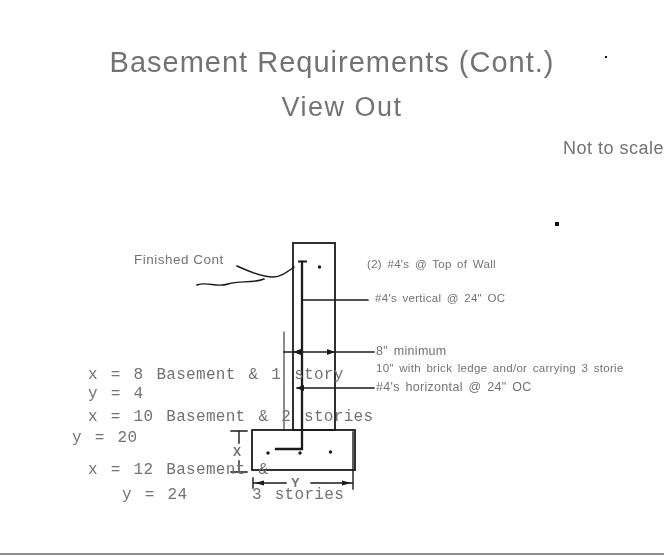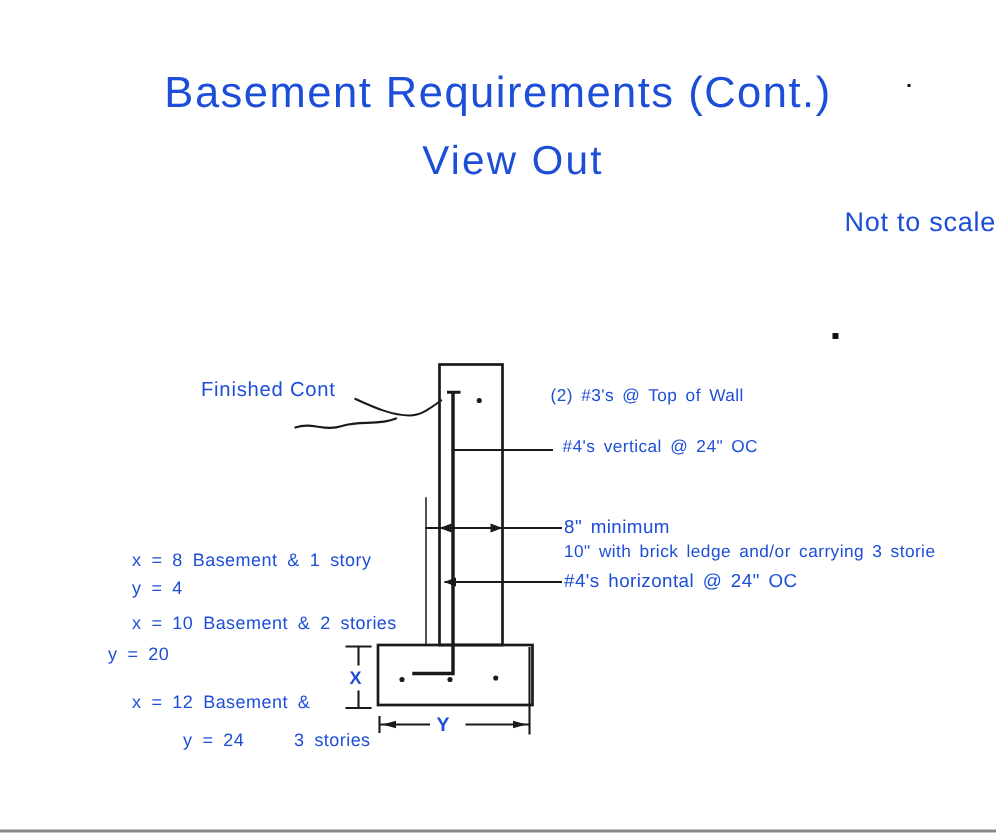--- a/index.html
+++ b/index.html
@@ -1,23 +1,23 @@
 <!DOCTYPE html>
 <html><head>
 <meta charset="utf-8">
 <style>
   html,body{margin:0;padding:0;background:#ffffff;}
   body{width:664px;height:558px;position:relative;overflow:hidden;
        font-family:"Liberation Sans",sans-serif;color:#1a1a1a;}
-  .lbl{position:absolute;white-space:pre;color:#1d4ed8;}
+  .lbl{position:absolute;white-space:pre;color:#737373;}
   .title1{left:0;right:0;top:46px;text-align:center;font-size:29px;letter-spacing:1px;}
   .title2{left:0;right:0;top:92px;text-align:center;font-size:27px;letter-spacing:1.5px;padding-left:20px;}
   .scalenote{left:0;right:0;top:138px;text-align:right;font-size:18px;letter-spacing:0.5px;}
   .ann{font-size:11.5px;letter-spacing:0.3px;word-spacing:2px;}
-  .note{font-size:12px;letter-spacing:0.3px;word-spacing:3px;}
+  .note{font-size:16px;letter-spacing:0.3px;word-spacing:3px;font-family:Liberation Mono, monospace;}
   .dim{font-size:12px;font-weight:bold;}
   svg.linework{position:absolute;left:0;top:0;}
   .speck{position:absolute;background:#111;}
   .footer-rule{position:absolute;left:0;top:553px;width:664px;height:2px;background:#8a8a8a;}
 </style>
 </head>
 <body>
 
 <svg class="linework" width="664" height="558" viewBox="0 0 664 558">
   <g stroke="#1a1a1a" fill="none" stroke-linecap="square">
@@ -59,21 +59,21 @@
     <circle cx="330.5" cy="452" r="1.7"></circle>
   </g>
 </svg>
 
 <div class="lbl title1">Basement Requirements (Cont.)</div>
 <div class="lbl title2">View Out</div>
 <div class="lbl scalenote">Not to scale</div>
 
 <div class="lbl" style="left:134px;top:252px;font-size:13.5px;letter-spacing:0.5px;">Finished Cont</div>
 
-<div class="lbl ann" style="left:367px;top:258px;">(2) #3's @ Top of Wall</div>
+<div class="lbl ann" style="left:367px;top:258px;">(2) #4's @ Top of Wall</div>
 <div class="lbl ann" style="left:375px;top:292px;">#4's vertical @ 24" OC</div>
 <div class="lbl ann" style="left:376px;top:344px;font-size:12.5px;">8" minimum</div>
 <div class="lbl ann" style="left:376px;top:362px;">10" with brick ledge and/or carrying 3 storie</div>
 <div class="lbl ann" style="left:376px;top:380px;font-size:12.5px;">#4's horizontal @ 24" OC</div>
 
 <div class="lbl dim" style="left:233px;top:445px;">X</div>
 <div class="lbl dim" style="left:291px;top:475px;font-size:13px;">Y</div>
 
 <div class="lbl note" style="left:88px;top:366px;">x = 8 Basement &amp; 1 story</div>
 <div class="lbl note" style="left:88px;top:385px;">y = 4</div>

